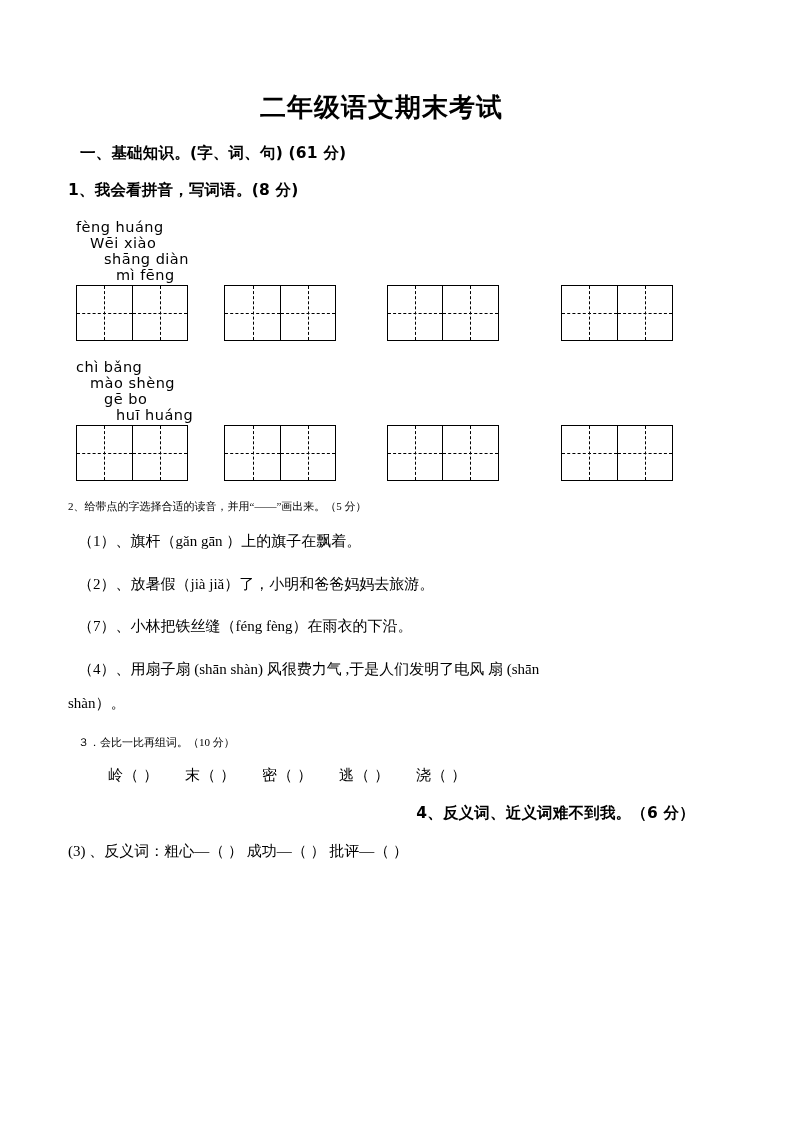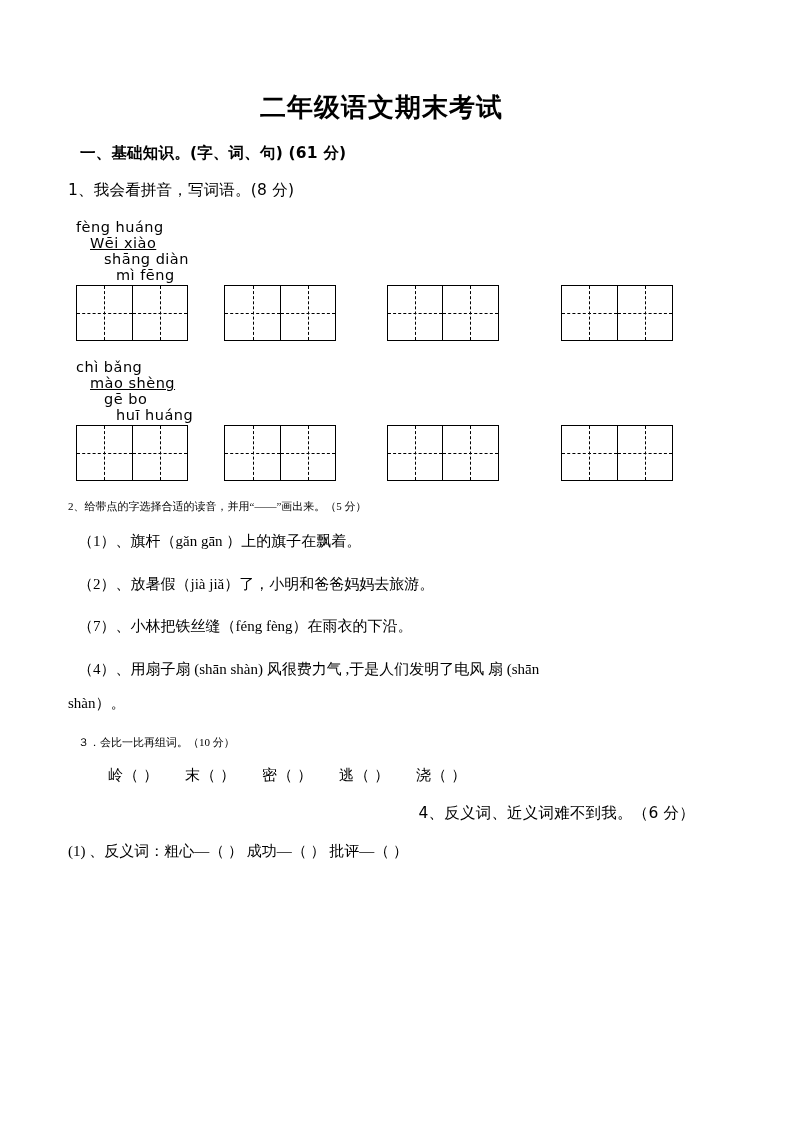--- a/index.html
+++ b/index.html
@@ -32,21 +32,21 @@
   }
   .sec-heading {
     font-family: "DejaVu Sans", "Liberation Sans", sans-serif;
     font-weight: bold;
     font-size: 15.5px;
     margin: 0 0 16px 12px;
     letter-spacing: 0.2px;
   }
   .sub-heading {
     font-family: "DejaVu Sans", "Liberation Sans", sans-serif;
-    font-weight: normal;
+    font-weight: bold;
     font-size: 15.5px;
     margin: 0 0 18px 0;
     letter-spacing: 0.2px;
   }
   .q-line {
     font-size: 15px;
     margin: 0 0 20px 0;
     line-height: 1.5;
   }
   .q-line.indent {
@@ -68,21 +68,21 @@
     margin-bottom: 2px;
     flex-direction: column;
   }
   .pinyin-cell {
     width: 168px;
     text-align: left;
     font-family: "DejaVu Sans", "Liberation Sans", sans-serif;
     font-size: 14.5px;
     letter-spacing: 0.5px;
   }
-  .pinyin-cell.c2 { padding-left: 14px; text-decoration: underline; }
+  .pinyin-cell.c2 { padding-left: 14px; }
   .pinyin-cell.c3 { padding-left: 28px; }
   .pinyin-cell.c4 { padding-left: 40px; }
   .grid-row {
     display: flex;
     padding-left: 8px;
     margin-bottom: 18px;
   }
   .grid-slot {
     width: 168px;
   }
@@ -229,15 +229,15 @@
     <span class="word-item">岭（      ）</span>
     <span class="word-item">末（      ）</span>
     <span class="word-item">密（     ）</span>
     <span class="word-item">逃（      ）</span>
     <span class="word-item">浇（      ）</span>
   </div>
 
 
   <div class="sub-heading" style="margin-bottom:16px;text-align:right;">4、反义词、近义词难不到我。（6 分）</div>
 
-  <div class="q-line">(1) 、反义词：粗心—（        ）   成功—（        ）     批评—（       ）</div>
+  <div class="q-line">(3) 、反义词：粗心—（        ）   成功—（        ）     批评—（       ）</div>
 
 </div>
 
 </body></html>

